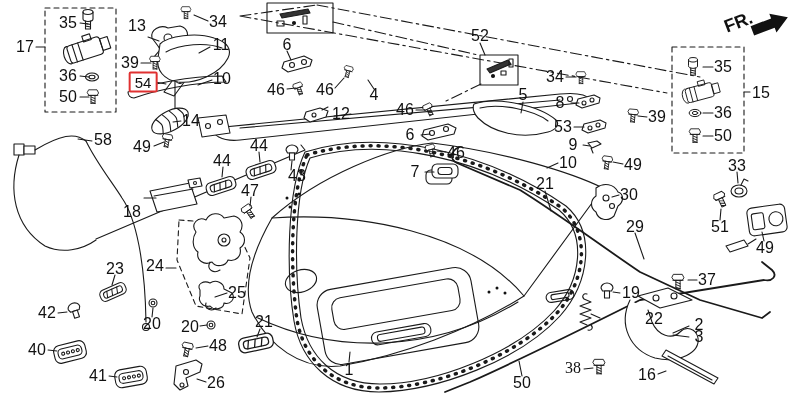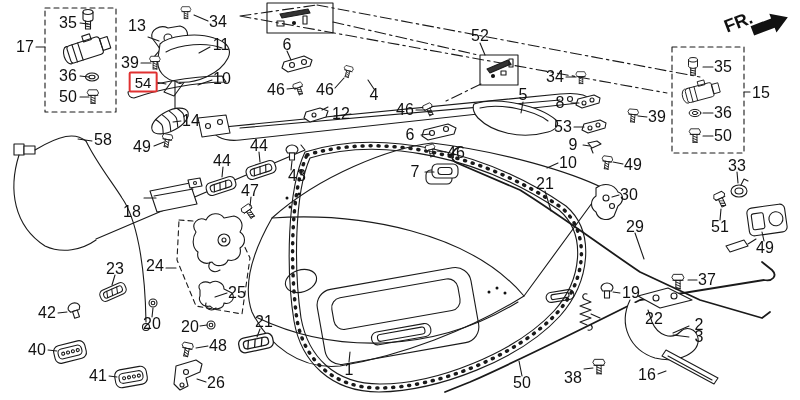--- a/index.html
+++ b/index.html
@@ -364,21 +364,21 @@
       <span class="callout" style="left: 47px; top: 313px;">42</span>
       <span class="callout" style="left: 152px; top: 324px;">20</span>
       <span class="callout" style="left: 190px; top: 327px;">20</span>
       <span class="callout" style="left: 37px; top: 350px;">40</span>
       <span class="callout" style="left: 98px; top: 376px;">41</span>
       <span class="callout" style="left: 218px; top: 346px;">48</span>
       <span class="callout" style="left: 216px; top: 383px;">26</span>
       <span class="callout" style="left: 264px; top: 322px;">21</span>
       <span class="callout" style="left: 349px; top: 370px;">1</span>
       <span class="callout" style="left: 522px; top: 383px;">50</span>
-      <span class="callout" style="left: 573px; top: 378px;">38</span>
+      <span class="callout" style="left: 573px; top: 368px; font-family: Liberation Serif, serif;">38</span>
       <span class="callout" style="left: 707px; top: 280px;">37</span>
       <span class="callout" style="left: 631px; top: 293px;">19</span>
       <span class="callout" style="left: 610px; top: 319px; margin-left: 44px;">22</span>
       <span class="callout" style="left: 699px; top: 325px;">2</span>
       <span class="callout" style="left: 699px; top: 337px;">3</span>
       <span class="callout" style="left: 647px; top: 375px;">16</span>
     </div>
 
   <div class="fr">
     <span class="fr-text">FR.</span>

